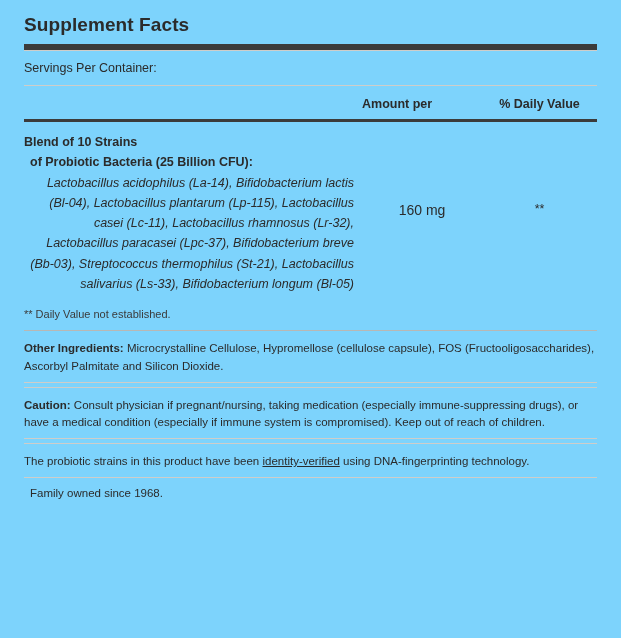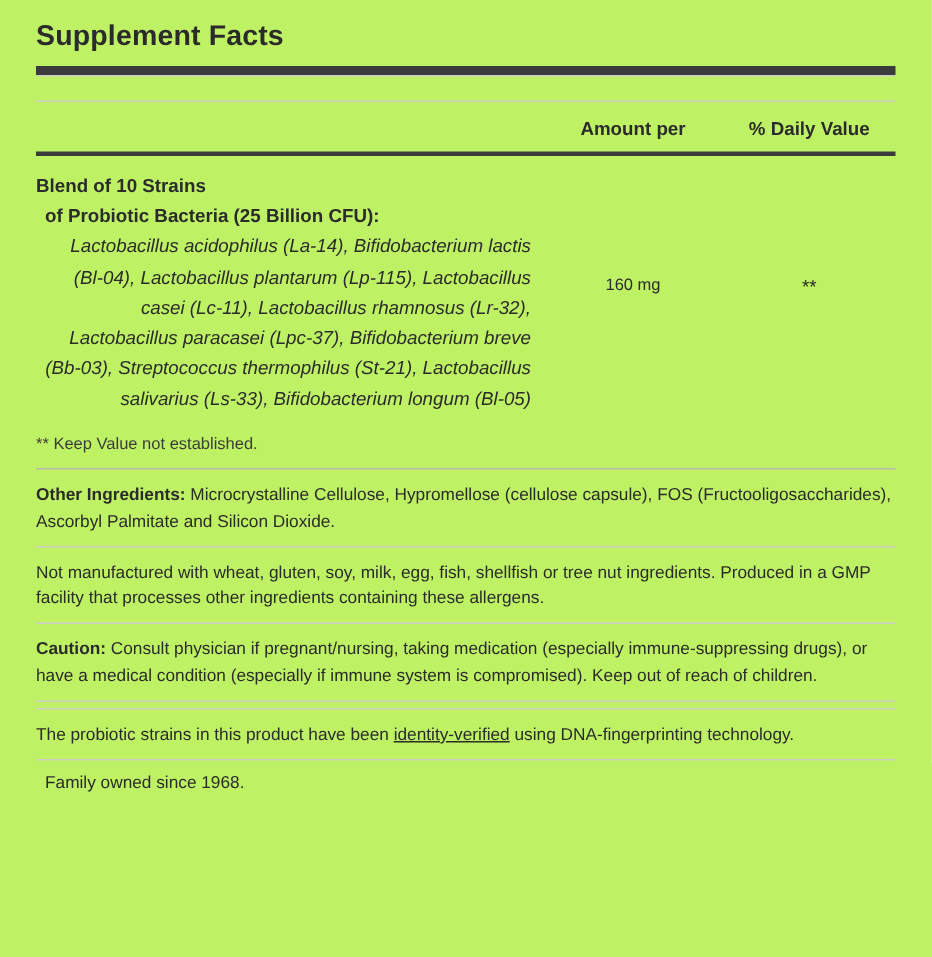--- a/index.html
+++ b/index.html
@@ -12,21 +12,21 @@
     background: #f5f4f2;
     font-family: "Liberation Sans", sans-serif;
     color: #2b2b2b;
     -webkit-font-smoothing: antialiased;
   }
   .panel {
     width: 621px;
     height: 638px;
     box-sizing: border-box;
     padding: 14px 24px 0 24px;
-    background: #bef264;
+    background: #7dd3fc;
     position: relative;
   }
   .title {
     font-size: 19px;
     font-weight: bold;
     color: #2b2b2b;
     letter-spacing: 0.1px;
     padding-bottom: 8px;
   }
   .rule-thin {
@@ -67,21 +67,20 @@
     display: flex;
     justify-content: flex-end;
     align-items: flex-end;
     padding: 10px 0 6px 0;
     font-size: 12.5px;
     font-weight: bold;
     color: #2b2b2b;
   }
   .head-amount {
     width: 120px;
-    text-align: center;
     line-height: 1.35;
   }
   .head-dv {
     width: 115px;
     text-align: center;
     line-height: 1.35;
   }
   .nutrient {
     display: flex;
     align-items: flex-start;
@@ -101,21 +100,21 @@
     padding-left: 6px;
   }
   .nutrient .name em {
     font-style: italic;
     text-align: right;
   }
   .nutrient .amt {
     flex: 0 0 120px;
     width: 120px;
     text-align: center;
-    font-size: 11px;
+    font-size: 14px;
     padding-top: 70px;
   }
   .nutrient .dv {
     flex: 0 0 115px;
     width: 115px;
     text-align: center;
     font-size: 12.5px;
     padding-top: 70px;
   }
   .footnote {
@@ -146,20 +145,21 @@
 <body>
 
 <div class="panel">
 
   <div class="title">Supplement Facts</div>
   <div class="rule-thick"></div>
 
   <div class="rule-thin"></div>
 
   <div class="row">
+    <div class="label">Servings Per Container:</div>
   </div>
   <div class="rule-thin"></div>
 
   <div class="head-row">
     <div class="head-amount">
       <div>Amount per</div>
     </div>
     <div class="head-dv">% Daily Value</div>
   </div>
   <div class="rule-mid"></div>
@@ -167,30 +167,29 @@
   <div class="nutrient">
     <div class="name">
       <span class="bold">Blend of 10 Strains</span>
       <span class="bold indent">of Probiotic Bacteria (25 Billion CFU):</span>
       <em class="indent">Lactobacillus acidophilus (La-14), Bifidobacterium lactis (Bl-04), Lactobacillus plantarum (Lp-115), Lactobacillus casei (Lc-11), Lactobacillus rhamnosus (Lr-32), Lactobacillus paracasei (Lpc-37), Bifidobacterium breve (Bb-03), Streptococcus thermophilus (St-21), Lactobacillus salivarius (Ls-33), Bifidobacterium longum (Bl-05)</em>
     </div>
     <div class="amt">160 mg</div>
     <div class="dv">**</div>
   </div>
 
-  <div class="footnote">** Keep Value not established.</div>
+  <div class="footnote">** Daily Value not established.</div>
   <div class="rule-med"></div>
 
   <div class="para">
     <span class="bold">Other Ingredients:</span><span> Microcrystalline Cellulose, Hypromellose (cellulose capsule), FOS (Fructooligosaccharides), Ascorbyl Palmitate and Silicon Dioxide.</span>
   </div>
   <div class="spacer-sm"></div>
   <div class="rule-thin"></div>
 
-  <div class="para">Not manufactured with wheat, gluten, soy, milk, egg, fish, shellfish or tree nut ingredients. Produced in a GMP facility that processes other ingredients containing these allergens.</div>
   <div class="spacer-sm"></div>
   <div class="rule-thin"></div>
 
   <div class="para">
     <span class="bold">Caution:</span><span> Consult physician if pregnant/nursing, taking medication (especially immune-suppressing drugs), or have a medical condition (especially if immune system is compromised). Keep out of reach of children.</span>
   </div>
   <div class="spacer-sm"></div>
   <div class="rule-thin"></div>
 
   <div class="spacer-sm"></div>

